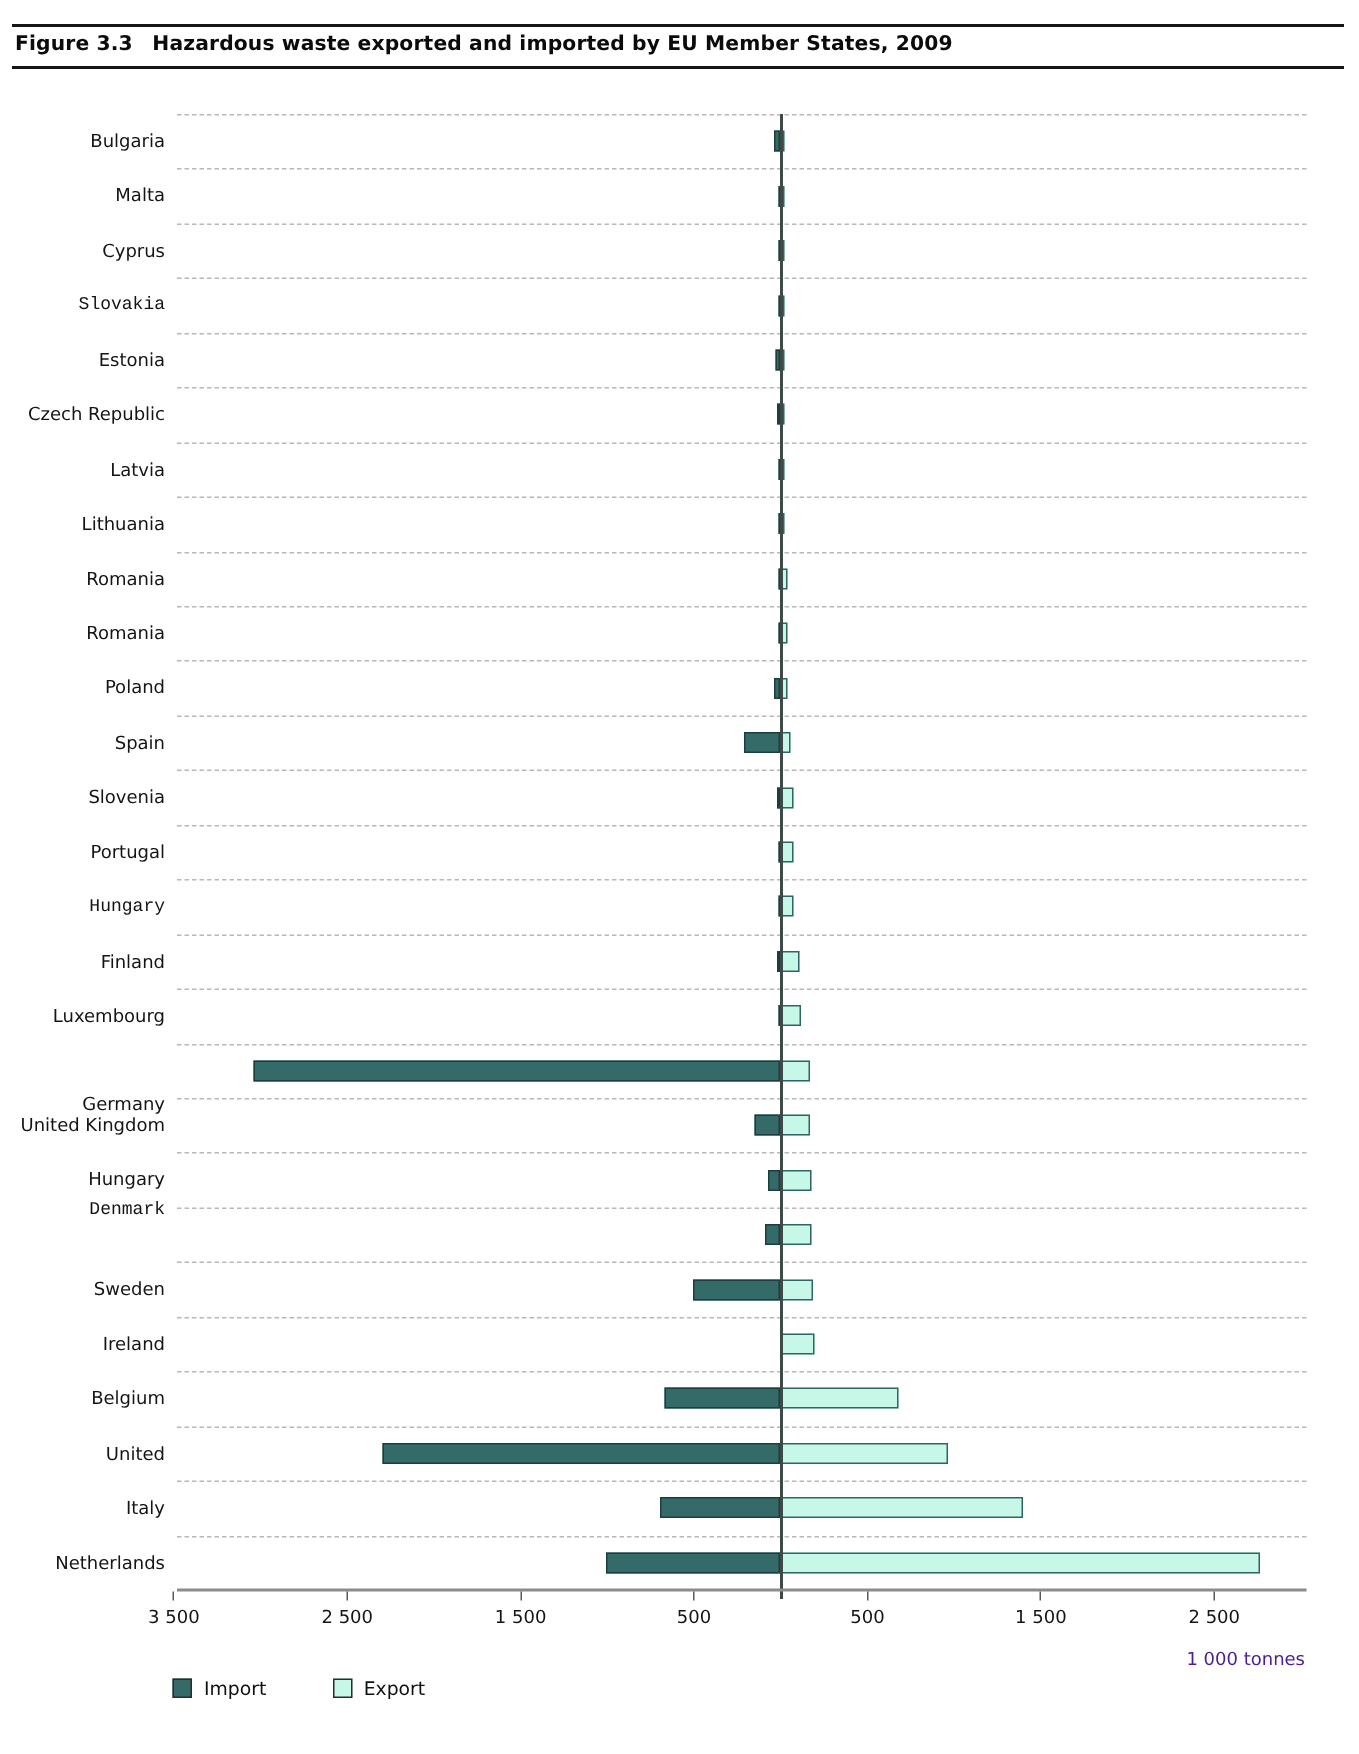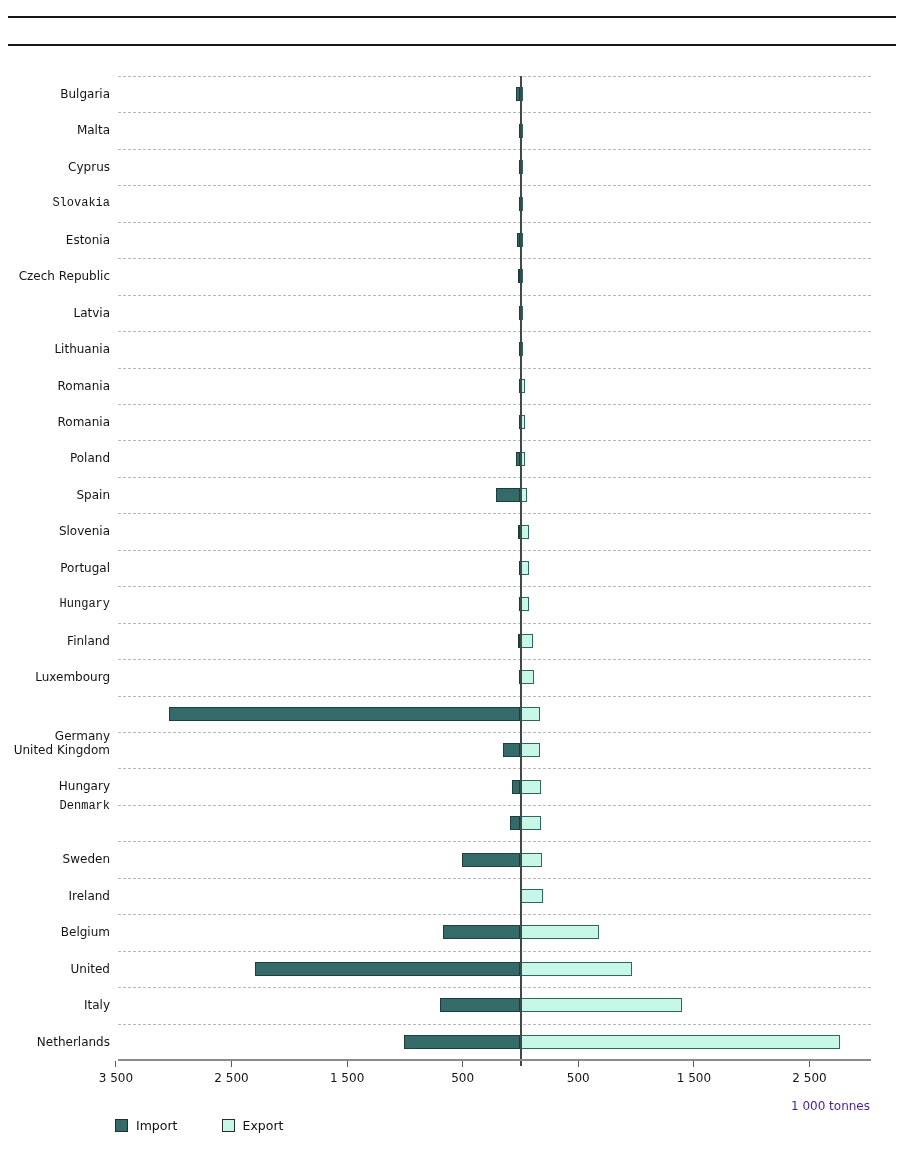--- a/index.html
+++ b/index.html
@@ -38,20 +38,23 @@
   .swatch.import { background:#346b68; }
   .swatch.export { background:#c6f7e7; }
   .legend-label { font-size:12.5px; color:#101010; }
 </style>
 </head>
 <body>
 
 <div class="page">
 
   <div class="rule rule-top"></div>
+  <div class="figure-title">
+    <span class="prefix">Figure 3.3</span><span>Hazardous waste exported and imported by EU Member States, 2009</span>
+  </div>
   <div class="rule rule-bottom"></div>
 
   <div class="labels" id="labels">
       <div class="country-label" style="top: 0px; height: 36.4444px; line-height: 36.4444px;">Bulgaria</div>
       <div class="country-label" style="top: 36.4444px; height: 36.4444px; line-height: 36.4444px;">Malta</div>
       <div class="country-label" style="top: 72.8889px; height: 36.4444px; line-height: 36.4444px;">Cyprus</div>
       <div class="country-label" style="top: 109.333px; height: 36.4444px; line-height: 36.4444px; font-family: Liberation Mono, monospace;">Slovakia</div>
       <div class="country-label" style="top: 145.778px; height: 36.4444px; line-height: 36.4444px;">Estonia</div>
       <div class="country-label" style="top: 182.222px; height: 36.4444px; line-height: 36.4444px;">Czech Republic</div>
       <div class="country-label" style="top: 218.667px; height: 36.4444px; line-height: 36.4444px;">Latvia</div>

